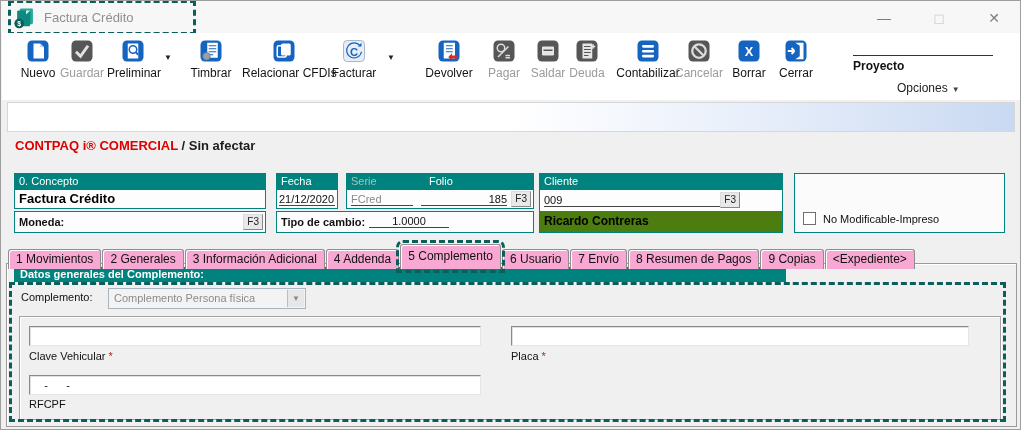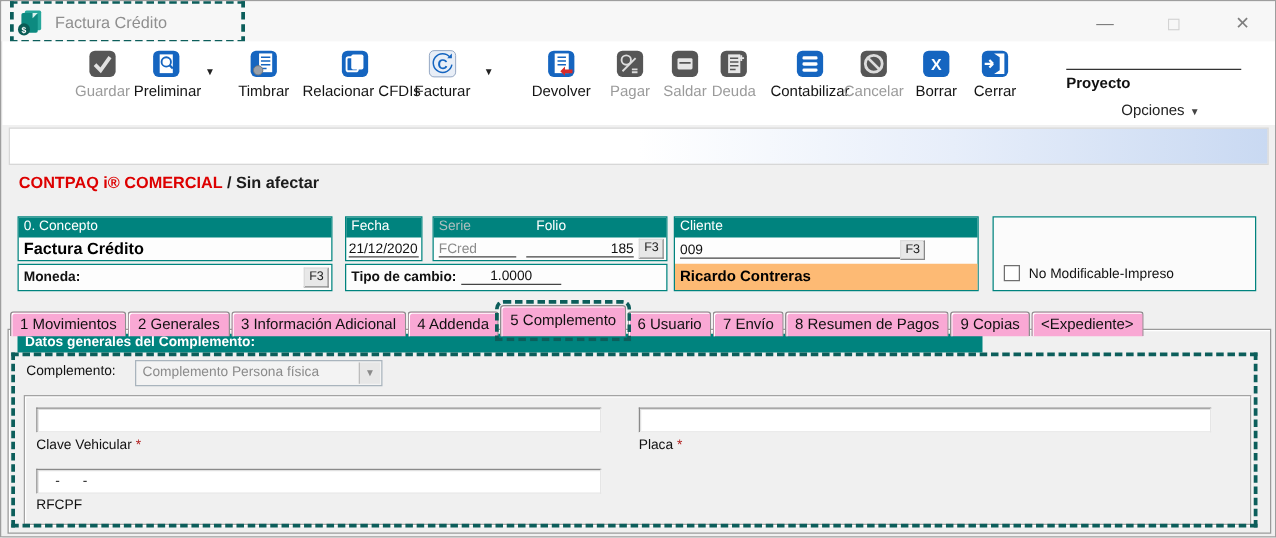--- a/index.html
+++ b/index.html
@@ -100,20 +100,28 @@
       </svg>
       <span class="title-text">Factura Crédito</span>
     </div>
     <button class="winctl" style="left:866px">—</button>
     <button class="winctl max" style="left:921px">◻</button>
     <button class="winctl" style="left:976px">✕</button>
   </div>
 
   <div class="toolbar">
 
+    <div class="tbtn" style="left:14px;width:44px">
+      <svg width="24" height="24" viewBox="0 0 32 32">
+        <rect x="2" y="2" width="28" height="28" rx="6" fill="#1565c0"></rect>
+        <path d="M10 6 h9 l5 5 v15 h-14 z" fill="#fff"></path>
+        <path d="M19 6 l5 5 h-5 z" fill="#bcd4ef"></path>
+      </svg>
+      <span class="lbl">Nuevo</span>
+    </div>
 
     <div class="tbtn disabled" style="left:58px;width:44px">
       <svg width="24" height="24" viewBox="0 0 32 32">
         <rect x="2" y="2" width="28" height="28" rx="6" fill="#565656"></rect>
         <path d="M8 17 l6 6 L24 9" stroke="#e2e2e2" stroke-width="4" fill="none"></path>
       </svg>
       <span class="lbl">Guardar</span>
     </div>
 
     <div class="tbtn" style="left:105px;width:52px">
@@ -268,21 +276,21 @@
 
   <div class="panel" style="left:275px;top:210px;width:258px;height:22px">
     <span class="pv" style="position:absolute;left:4px;top:4px;font-weight:bold">Tipo de cambio:</span>
     <span class="pv uval" style="position:absolute;left:92px;top:3px;width:80px;text-align:center">1.0000</span>
   </div>
 
   <div class="panel" style="left:538px;top:172px;width:244px;height:60px">
     <div class="panel-h">Cliente</div>
     <span class="pv uval" style="position:absolute;left:4px;top:20px;width:178px">009</span>
     <span class="f3" style="right:42px;top:18px">F3</span>
-    <div style="position:absolute;left:0;bottom:0;width:100%;height:21px;background:#fdba74;font-size:12px;font-weight:bold;color:#000;padding:3px 4px 0">Ricardo Contreras</div>
+    <div style="position:absolute;left:0;bottom:0;width:100%;height:21px;background:#4d7c0f;font-size:12px;font-weight:bold;color:#000;padding:3px 4px 0">Ricardo Contreras</div>
   </div>
 
   <div class="panel" style="left:793px;top:172px;width:211px;height:60px;background:#fbfbfb">
     <span class="chk" style="left:8px;bottom:7px"></span>
     <span class="pv" style="position:absolute;left:28px;bottom:7px">No Modificable-Impreso</span>
   </div>
 
   <div class="tabs">
     <span class="tab">1 Movimientos</span><span class="tab">2 Generales</span><span class="tab">3 Información Adicional</span><span class="tab">4 Addenda</span><span class="tab active">5 Complemento</span><span class="tab">6 Usuario</span><span class="tab">7 Envío</span><span class="tab">8 Resumen de Pagos</span><span class="tab">9 Copias</span><span class="tab">&lt;Expediente&gt;</span>
   </div>

